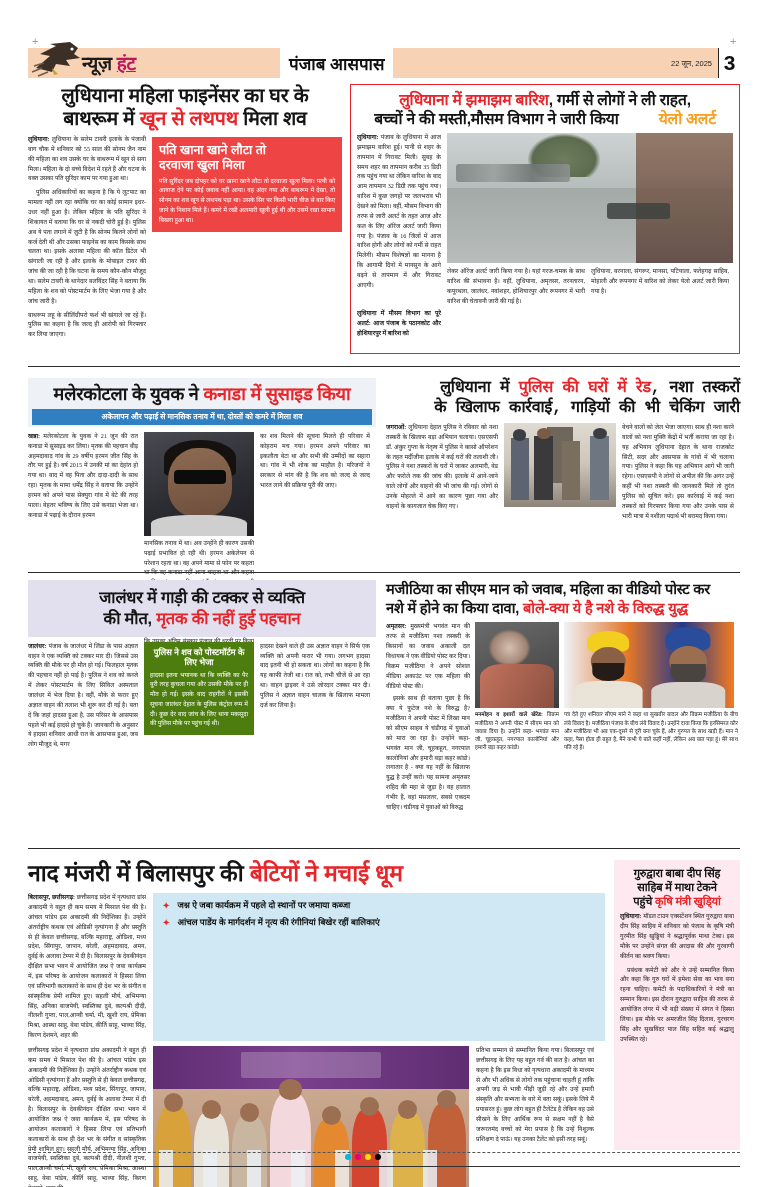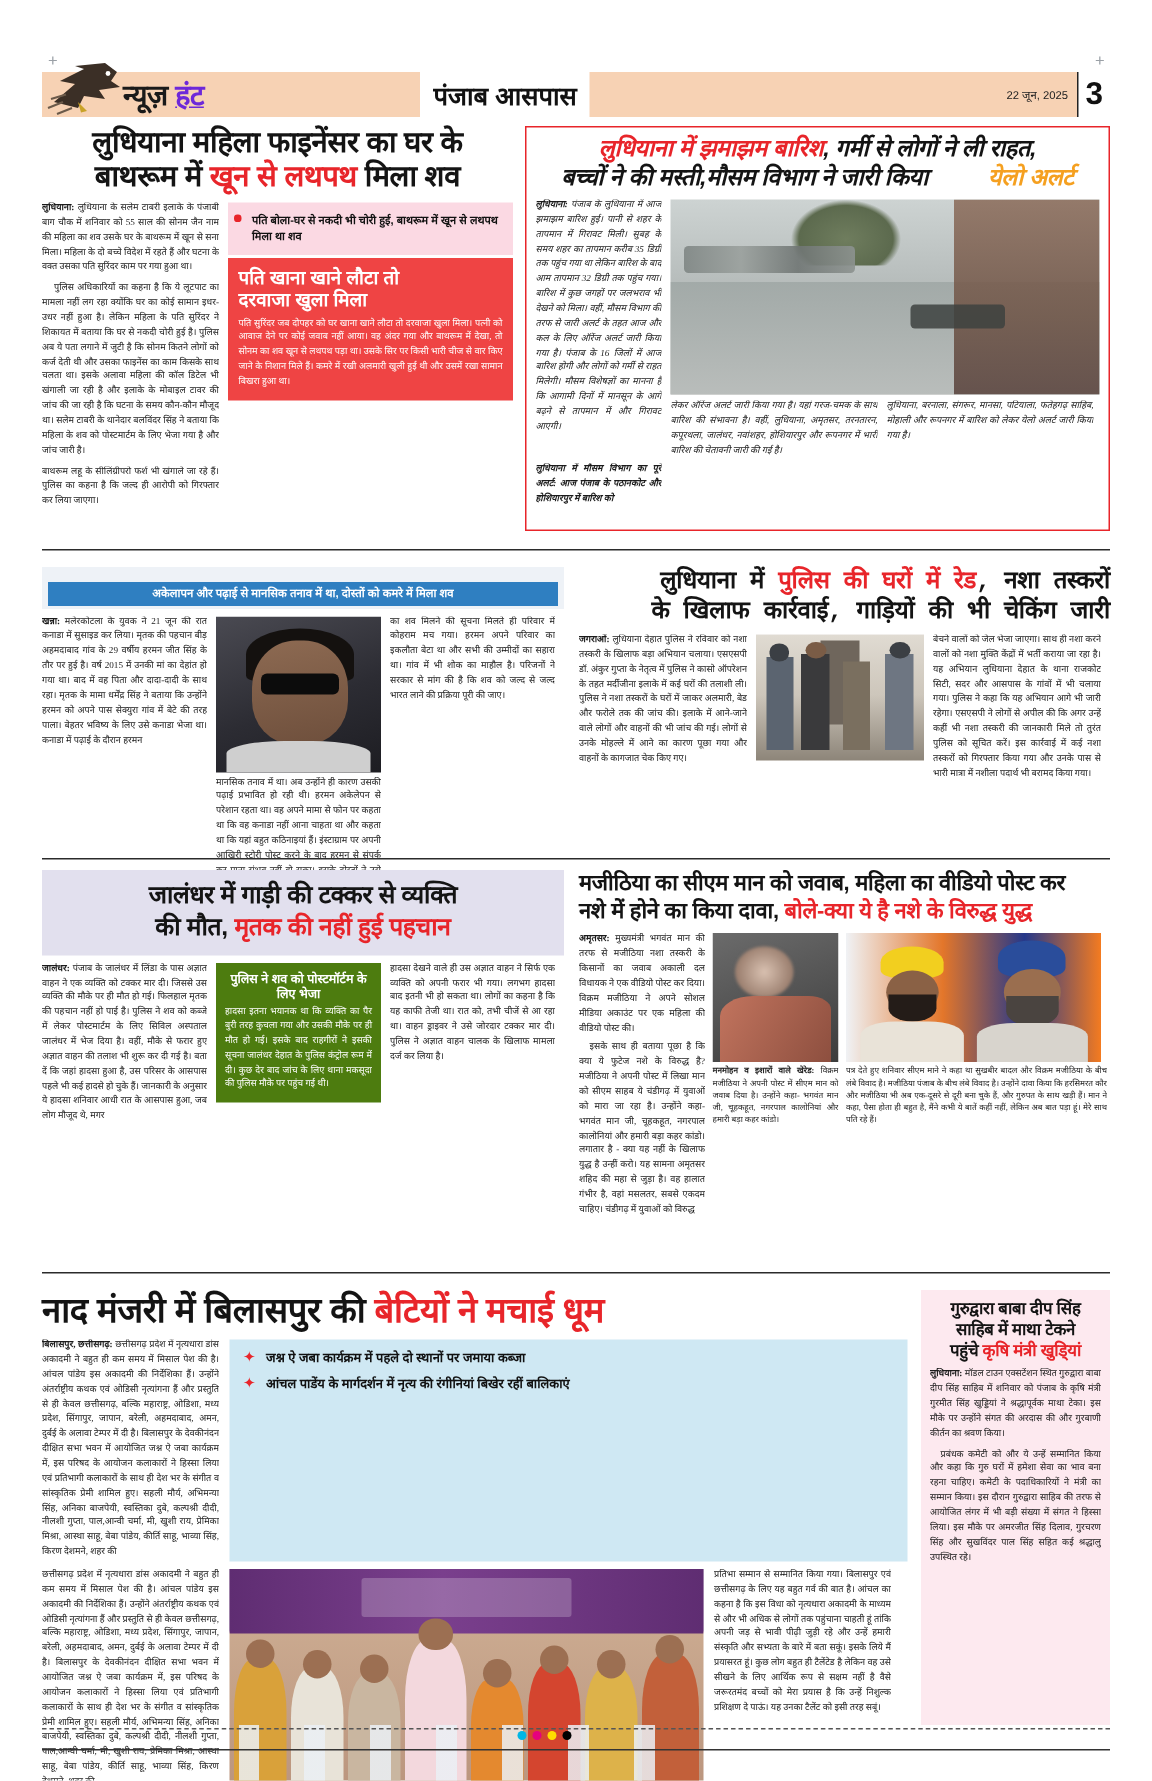--- a/index.html
+++ b/index.html
@@ -21,21 +21,21 @@
     display: flex; align-items: stretch;
   }
   .mh-left {
     width: 252px; background: #f7d2b4; position: relative;
     display: flex; align-items: center; padding-left: 54px;
   }
   .mh-logo {
     position: absolute; left: 2px; top: -10px; width: 58px; height: 40px;
   }
   .mh-title { font-size: 19px; font-weight: 700; color: #1a1a1a; letter-spacing: -0.3px; white-space: nowrap; }
-  .mh-title .accent { color: #6d28d9; text-decoration: underline; }
+  .mh-title .accent { color: #be185d; text-decoration: underline; }
   .mh-sep { width: 3px; background: #fff; }
   .mh-section {
     background: #fff; display: flex; align-items: center; padding: 0 8px 0 6px;
     font-size: 17px; font-weight: 700; color: #111; white-space: nowrap;
   }
   .mh-bar { flex: 1; background: #f7d2b4; display: flex; align-items: center; justify-content: flex-end; padding-right: 6px; }
   .mh-date { font-size: 7.5px; color: #222; white-space: nowrap; }
   .mh-pagenum {
     width: 22px; background: #fff; border-left: 1.5px solid #222;
     display: flex; align-items: center; justify-content: center;
@@ -77,21 +77,21 @@
   .navybox .nb-body {
     color: #fff; font-family: "Liberation Serif", serif; font-size: 6.1px;
     line-height: 1.6; text-align: justify; margin-top: 3px;
   }
 
   .a1-bottom { display: flex; gap: 6px; margin-top: 4px; }
 
   
   .a2 {
     position: absolute; left: 350px; top: 84px; width: 390px; height: 270px;
-    border: 1.1px solid #e8252a; padding: 5px 6px 4px 6px; font-style: italic;
+    border: 1.1px solid #e8252a; padding: 5px 6px 4px 6px;
   }
   .a2 .hl { font-size: 15.6px; text-align: center; line-height: 1.25; }
   .a2-cols { display: flex; gap: 6px; margin-top: 4px; }
   .a2-c1 { width: 84px; }
   .a2-photo-wrap { width: 286px; }
   .photo { position: relative; overflow: hidden; background: #bfc4c2; }
   .a2-photo { height: 130px; }
   .a2-cap-cols { display: flex; gap: 6px; margin-top: 4px; }
   .a2-cap-cols .col { width: 138px; }
 
@@ -250,24 +250,20 @@
       <div>
         <span>बाथरूम में </span><span class="red">खून से लथपथ</span><span> मिला शव</span>
       </div>
     </div>
     <div class="a1-cols">
       <div class="col a1-c1">
         <p class="body-text"><b>लुधियाना:</b> <span>लुधियाना के सलेम टाबरी इलाके के पंजाबी बाग चौक में शनिवार को 55 साल की सोनम जैन नाम की महिला का शव उसके घर के बाथरूम में खून से सना मिला। महिला के दो बच्चे विदेश में रहते हैं और घटना के वक्त उसका पति सुरिंदर काम पर गया हुआ था।</span></p>
         <p class="body-text" style="margin-top:4px;text-indent:8px;">पुलिस अधिकारियों का कहना है कि ये लूटपाट का मामला नहीं लग रहा क्योंकि घर का कोई सामान इधर-उधर नहीं हुआ है। लेकिन महिला के पति सुरिंदर ने शिकायत में बताया कि घर से नकदी चोरी हुई है। पुलिस अब ये पता लगाने में जुटी है कि सोनम कितने लोगों को कर्ज देती थी और उसका फाइनेंस का काम किसके साथ चलता था। इसके अलावा महिला की कॉल डिटेल भी खंगाली जा रही है और इलाके के मोबाइल टावर की जांच की जा रही है कि घटना के समय कौन-कौन मौजूद था। सलेम टाबरी के थानेदार बलविंदर सिंह ने बताया कि महिला के शव को पोस्टमार्टम के लिए भेजा गया है और जांच जारी है।</p>
       </div>
       <div class="a1-right">
-        <div class="pinkbox">
-          <span class="bullet"></span>
-          <p>पति बोला-घर से नकदी भी चोरी हुई, बाथरूम में खून से लथपथ मिला था शव</p>
-        </div>
         <div class="navybox">
           <h3>
             <span>पति खाना खाने लौटा तो</span><br>
             <span>दरवाजा खुला मिला</span>
           </h3>
           <p class="nb-body">पति सुरिंदर जब दोपहर को घर खाना खाने लौटा तो दरवाजा खुला मिला। पत्नी को आवाज देने पर कोई जवाब नहीं आया। वह अंदर गया और बाथरूम में देखा, तो सोनम का शव खून से लथपथ पड़ा था। उसके सिर पर किसी भारी चीज से वार किए जाने के निशान मिले हैं। कमरे में रखी अलमारी खुली हुई थी और उसमें रखा सामान बिखरा हुआ था।</p>
         </div>
       </div>
     </div>
     <div class="a1-bottom">
@@ -307,20 +303,23 @@
         </div>
       </div>
     </div>
     <p class="body-text" style="margin-top:3px;width:84px;font-weight:700;">लुधियाना में मौसम विभाग का पूरे अलर्ट: आज पंजाब के पठानकोट और होशियारपुर में बारिश को</p>
   </div>
 
   <div class="hr-dark" style="left:28px;top:366px;width:712px;"></div>
 
   <div class="a3">
     <div class="hl-band">
+      <div class="hl">
+        <span>मलेरकोटला के युवक ने </span><span class="red">कनाडा में सुसाइड किया</span>
+      </div>
       <div class="subband">अकेलापन और पढ़ाई से मानसिक तनाव में था, दोस्तों को कमरे में मिला शव</div>
     </div>
     <div class="a3-cols">
       <div class="col a3-c">
         <p class="body-text"><b>खन्ना:</b> <span>मलेरकोटला के युवक ने 21 जून की रात कनाडा में सुसाइड कर लिया। मृतक की पहचान बीड़ अहमदाबाद गांव के 29 वर्षीय हरमन जीत सिंह के तौर पर हुई है। वर्ष 2015 में उनकी मां का देहांत हो गया था। बाद में वह पिता और दादा-दादी के साथ रहा। मृतक के मामा धर्मेंद्र सिंह ने बताया कि उन्होंने हरमन को अपने पास सेक्युरा गांव में बेटे की तरह पाला। बेहतर भविष्य के लिए उसे कनाडा भेजा था। कनाडा में पढ़ाई के दौरान हरमन</span></p>
       </div>
       <div class="col a3-c">
         <div class="photo ph-portrait a3-photo">
           <span class="hair"></span>
           <span class="face"></span>

